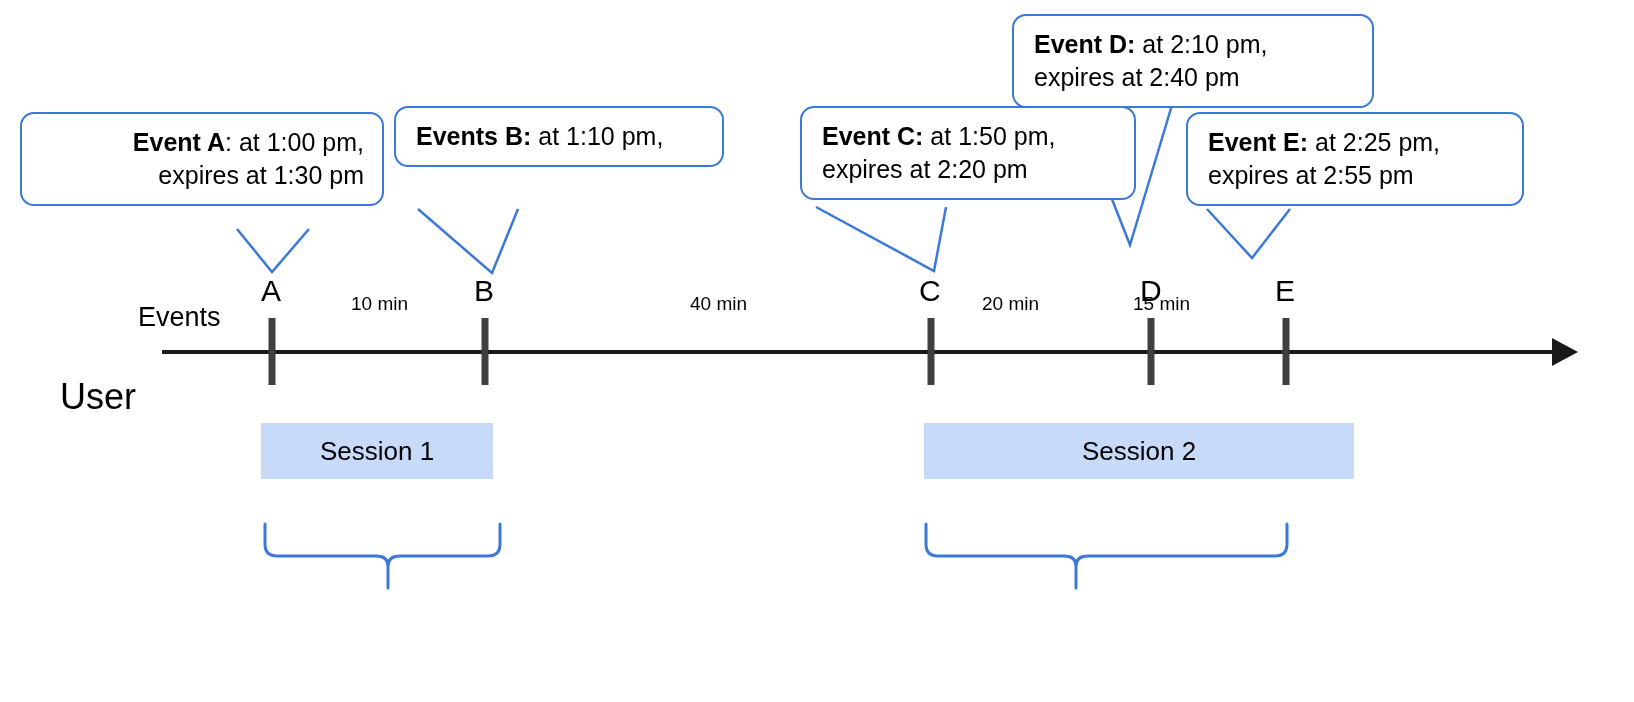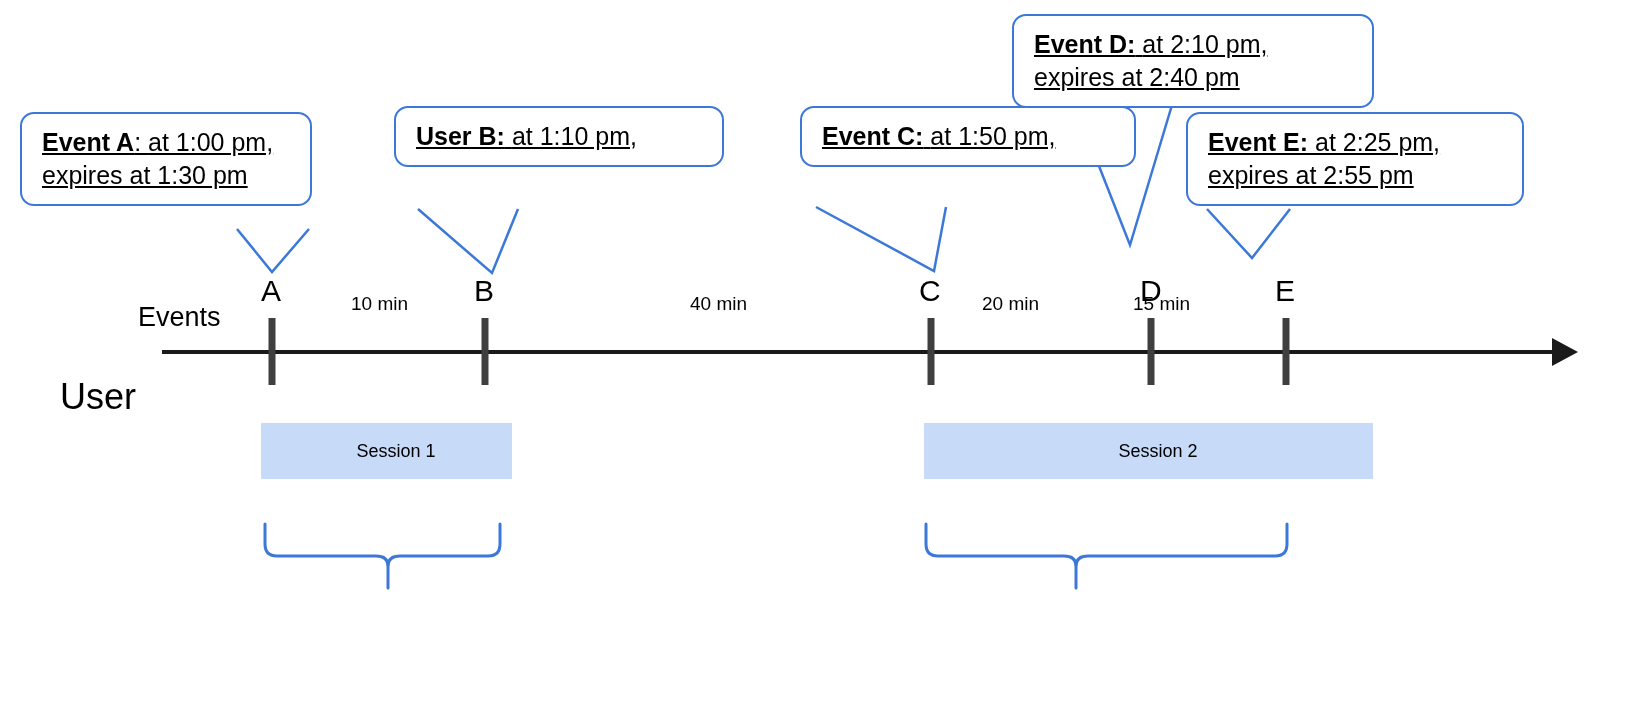--- a/index.html
+++ b/index.html
@@ -26,21 +26,20 @@
     position: absolute;
     box-sizing: border-box;
     border: 2.5px solid #3c78d8;
     border-radius: 14px;
     background: #ffffff;
     font-size: 25px;
     line-height: 1.32;
     color: #000000;
     padding: 12px 18px 12px 20px;
     white-space: nowrap;
-    text-decoration: underline;
   }
   .callout b {
     font-weight: bold;
   }
   .axis-text {
     position: absolute;
     font-size: 27px;
     color: #000000;
     white-space: nowrap;
   }
@@ -62,23 +61,22 @@
     color: #000000;
     white-space: nowrap;
     margin-top: 45px;
   }
   .session-bar {
     position: absolute;
     background: #c7daf8;
     display: flex;
     align-items: center;
     justify-content: center;
-    font-size: 18px;
+    font-size: 26px;
     color: #000000;
-    padding-left: 19px;
   }
   .length-text {
     position: absolute;
     font-size: 26px;
     color: #1a1a1a;
     white-space: nowrap;
     text-align: center;
   }
 </style>
 </head>
@@ -115,37 +113,38 @@
       <line x1="388" y1="566" x2="388" y2="588"></line>
     </g>
 
     <g fill="none" stroke="#3c78d8" stroke-width="3" stroke-linecap="round">
       <path d="M 926,524 L 926,544 Q 926,556 938,556 L 1064,556 Q 1076,556 1076,566
                Q 1076,556 1088,556 L 1275,556 Q 1287,556 1287,544 L 1287,524"></path>
       <line x1="1076" y1="566" x2="1076" y2="588"></line>
     </g>
   </svg>
 
-  <div class="callout" style="left:20px; top:112px; width:292px;">
+  <div class="callout" style="left:20px; top:112px; width:364px;text-align:right;">
     <div>
       <b>Event A</b><span>: </span><span>at 1:00 pm,</span>
     </div>
     <div>expires at 1:30 pm</div>
   </div>
 
   <div class="callout" style="left:394px; top:106px; width:330px;">
     <div>
-      <b>User B:</b><span> </span><span>at 1:10 pm,</span>
+      <b>Events B:</b><span> </span><span>at 1:10 pm,</span>
     </div>
   </div>
 
   <div class="callout" style="left:800px; top:106px; width:336px;">
     <div>
       <b>Event C:</b><span> </span><span>at 1:50 pm,</span>
     </div>
+    <div>expires at 2:20 pm</div>
   </div>
 
   <div class="callout" style="left:1012px; top:14px; width:362px;">
     <div>
       <b>Event D:</b><span> </span><span>at 2:10 pm,</span>
     </div>
     <div>expires at 2:40 pm</div>
   </div>
 
   <div class="callout" style="left:1186px; top:112px; width:338px;">

